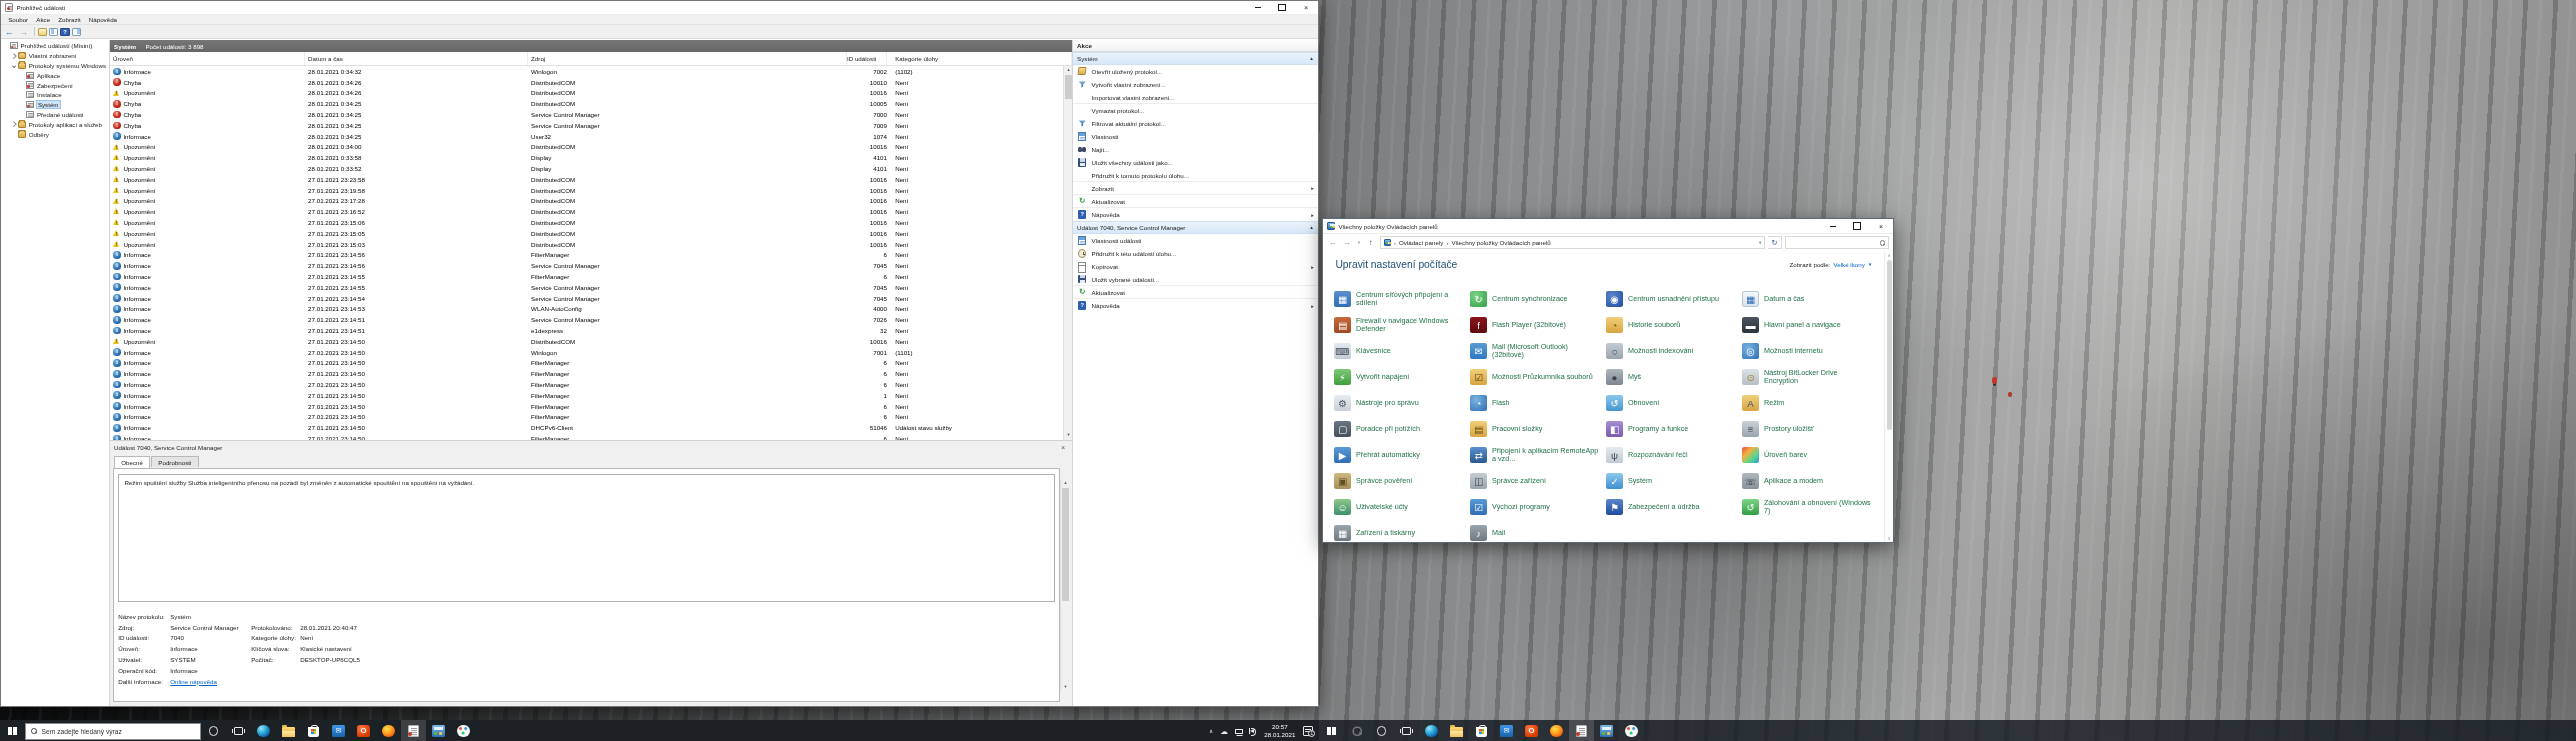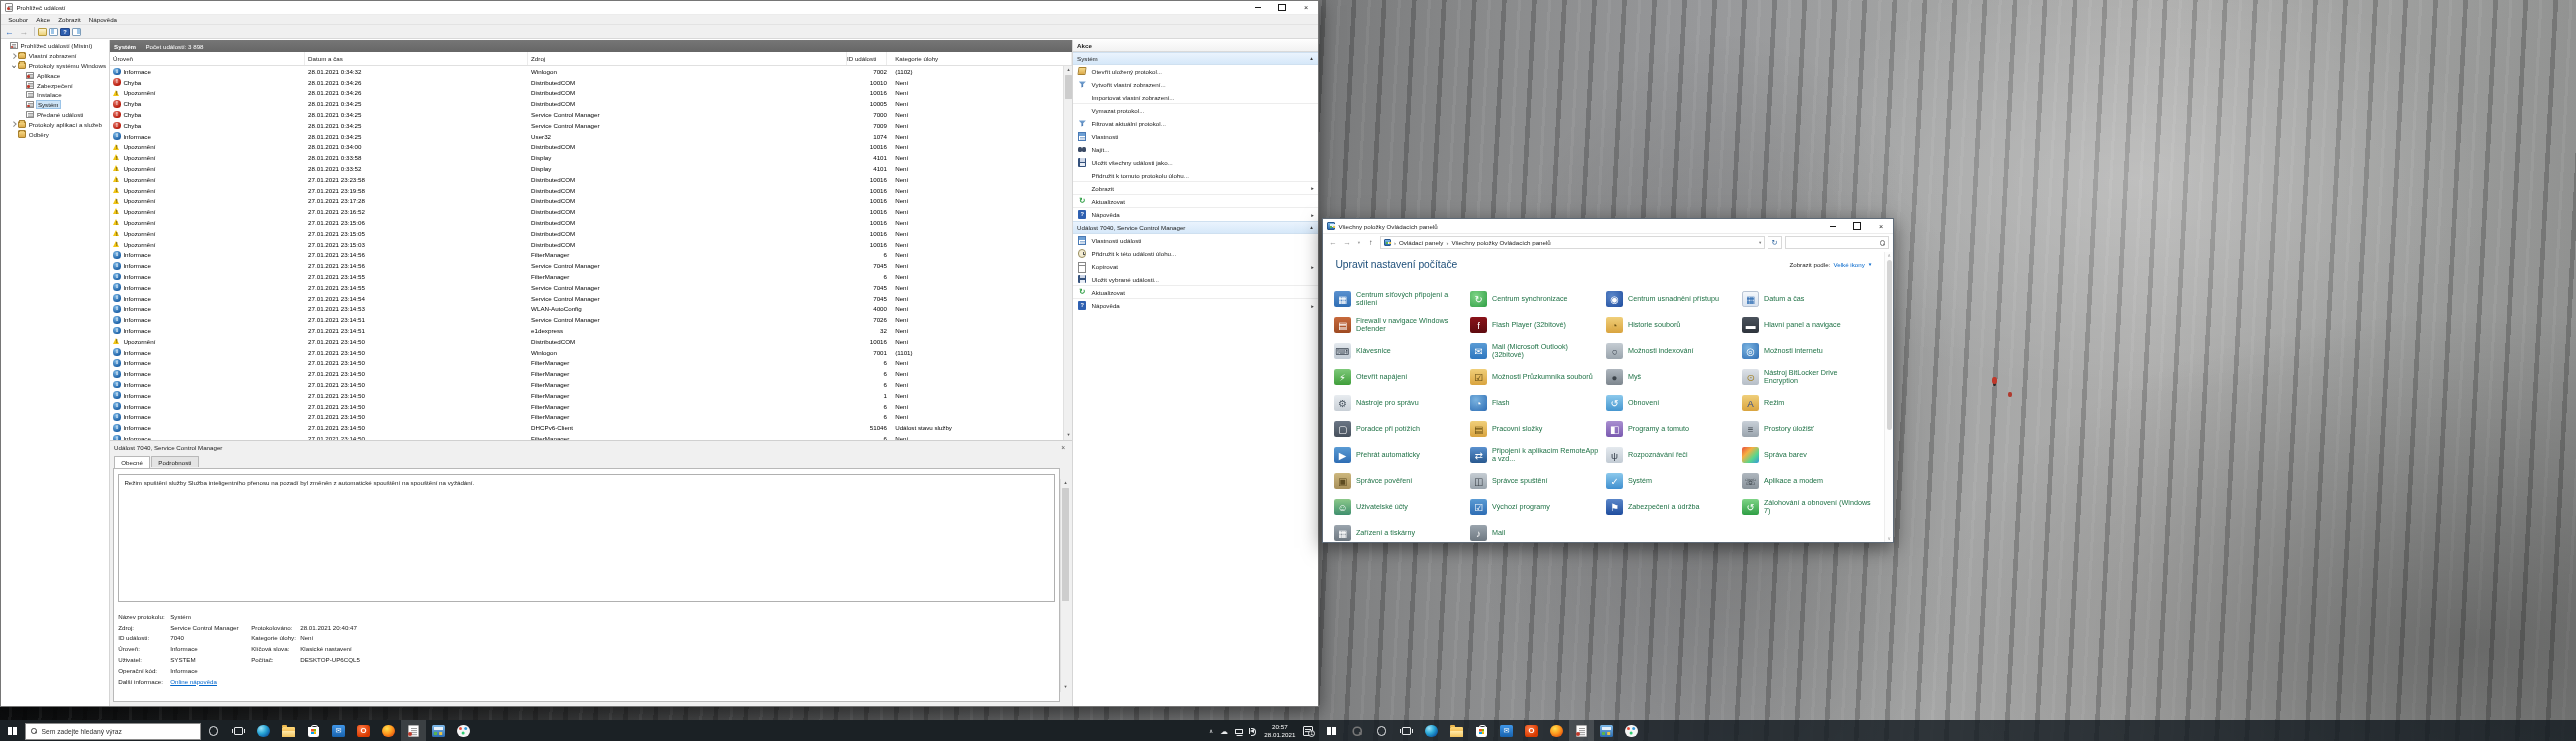--- a/index.html
+++ b/index.html
@@ -799,21 +799,21 @@
         <div class="cp-item">
           <span class="cp-ic" style="background: linear-gradient(rgb(197, 204, 211), rgb(154, 164, 173)); color: rgb(58, 68, 80);">○</span>
           <span class="cp-label">Možnosti indexování</span>
         </div>
         <div class="cp-item">
           <span class="cp-ic" style="background: radial-gradient(circle at 35% 30%, rgb(122, 179, 224), rgb(46, 109, 180));">◎</span>
           <span class="cp-label">Možnosti internetu</span>
         </div>
         <div class="cp-item">
           <span class="cp-ic" style="background: linear-gradient(rgb(126, 201, 122), rgb(63, 158, 58));">⚡</span>
-          <span class="cp-label">Otevřít napájení</span>
+          <span class="cp-label">Vytvořit napájení</span>
         </div>
         <div class="cp-item">
           <span class="cp-ic" style="background: linear-gradient(rgb(240, 207, 122), rgb(217, 164, 63)); color: rgb(90, 69, 16);">☑</span>
           <span class="cp-label">Možnosti Průzkumníka souborů</span>
         </div>
         <div class="cp-item">
           <span class="cp-ic" style="background: linear-gradient(rgb(174, 182, 190), rgb(125, 134, 142)); color: rgb(60, 67, 74);">●</span>
           <span class="cp-label">Myš</span>
         </div>
         <div class="cp-item">
@@ -839,49 +839,49 @@
         <div class="cp-item">
           <span class="cp-ic" style="background: linear-gradient(rgb(107, 118, 133), rgb(70, 80, 92));">▢</span>
           <span class="cp-label">Poradce při potížích</span>
         </div>
         <div class="cp-item">
           <span class="cp-ic" style="background: linear-gradient(rgb(240, 207, 122), rgb(217, 164, 63)); color: rgb(107, 82, 19);">▤</span>
           <span class="cp-label">Pracovní složky</span>
         </div>
         <div class="cp-item">
           <span class="cp-ic" style="background: linear-gradient(rgb(169, 143, 208), rgb(122, 90, 176));">◧</span>
-          <span class="cp-label">Programy a tomuto</span>
+          <span class="cp-label">Programy a funkce</span>
         </div>
         <div class="cp-item">
           <span class="cp-ic" style="background: linear-gradient(rgb(201, 208, 216), rgb(154, 164, 173)); color: rgb(60, 67, 74);">≡</span>
           <span class="cp-label">Prostory úložišť</span>
         </div>
         <div class="cp-item">
           <span class="cp-ic" style="background: linear-gradient(rgb(90, 155, 212), rgb(46, 109, 180));">▶</span>
           <span class="cp-label">Přehrát automaticky</span>
         </div>
         <div class="cp-item">
           <span class="cp-ic" style="background: linear-gradient(rgb(90, 145, 207), rgb(41, 89, 143));">⇄</span>
           <span class="cp-label">Připojení k aplikacím RemoteApp a vzd...</span>
         </div>
         <div class="cp-item">
           <span class="cp-ic" style="background: linear-gradient(rgb(228, 233, 238), rgb(194, 203, 212)); color: rgb(58, 68, 80);">ψ</span>
           <span class="cp-label">Rozpoznávání řeči</span>
         </div>
         <div class="cp-item">
           <span class="cp-ic" style="background: linear-gradient(135deg, rgb(231, 76, 60), rgb(245, 176, 65), rgb(88, 214, 141), rgb(52, 152, 219));"></span>
-          <span class="cp-label">Správa barev</span>
+          <span class="cp-label">Úroveň barev</span>
         </div>
         <div class="cp-item">
           <span class="cp-ic" style="background: linear-gradient(rgb(205, 183, 126), rgb(168, 144, 90)); color: rgb(94, 76, 34);">▣</span>
           <span class="cp-label">Správce pověření</span>
         </div>
         <div class="cp-item">
           <span class="cp-ic" style="background: linear-gradient(rgb(197, 204, 211), rgb(154, 164, 173)); color: rgb(60, 67, 74);">◫</span>
-          <span class="cp-label">Správce spuštění</span>
+          <span class="cp-label">Správce zařízení</span>
         </div>
         <div class="cp-item">
           <span class="cp-ic" style="background: linear-gradient(rgb(140, 201, 236), rgb(63, 143, 207));">✓</span>
           <span class="cp-label">Systém</span>
         </div>
         <div class="cp-item">
           <span class="cp-ic" style="background: linear-gradient(rgb(174, 182, 190), rgb(138, 147, 155)); color: rgb(48, 55, 62);">☏</span>
           <span class="cp-label">Aplikace a modem</span>
         </div>
         <div class="cp-item">

